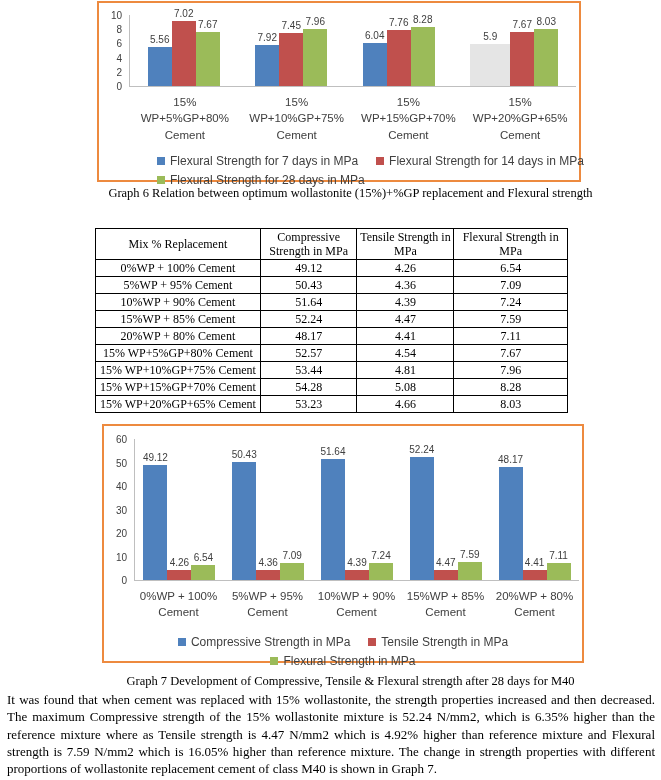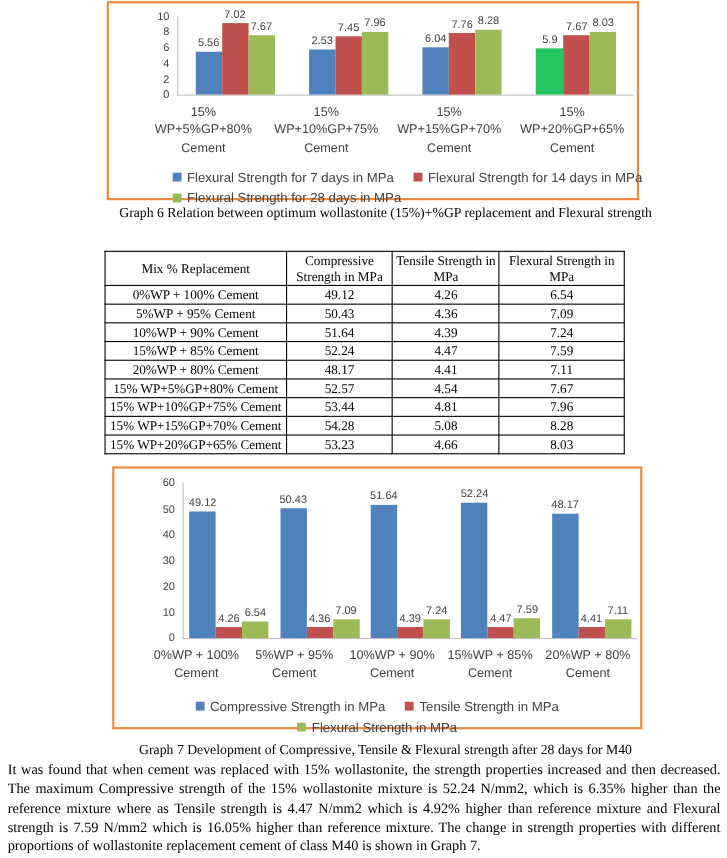--- a/index.html
+++ b/index.html
@@ -10,21 +10,21 @@
 
   
   .chartbox {
     position:absolute; border:2px solid #ED8A3F; background:#fff;
     font-family:"Liberation Sans","DejaVu Sans",sans-serif; color:#404040;
     box-sizing:border-box;
   }
   #chart1 { left:97px; top:1px;  width:484px; height:181px; }
   #chart2 { left:102px; top:424px; width:482px; height:239px; }
 
-  .chart-area { display:flex;padding-left:32px; }
+  .chart-area { display:flex; }
   #chart1 .chart-area { margin-top:12px; }
   #chart2 .chart-area { margin-top:13px;justify-content:flex-end; }
 
   .yaxis { position:relative; flex:0 0 30px; font-size:10px; color:#404040; }
   .ytick { position:absolute; right:7px; line-height:11px; }
 
   .plot {
     flex:1; margin-right:3px; display:flex; justify-content:space-around;
     align-items:flex-end; border-left:1.5px solid #BFBFBF; border-bottom:1.5px solid #BFBFBF;
   }
@@ -89,42 +89,42 @@
             </div>
             <div class="bar" style="width: 24px; height: 65px; background: rgb(192, 80, 77);">
               <div class="dlabel">7.02</div>
             </div>
             <div class="bar" style="width: 24px; height: 54.457px; background: rgb(155, 187, 89);">
               <div class="dlabel">7.67</div>
             </div>
           </div>
           <div class="group">
             <div class="bar" style="width: 24px; height: 40.612px; background: rgb(79, 129, 189);">
-              <div class="dlabel">2.53</div>
+              <div class="dlabel">7.92</div>
             </div>
             <div class="bar" style="width: 24px; height: 52.895px; background: rgb(192, 80, 77);">
               <div class="dlabel">7.45</div>
             </div>
             <div class="bar" style="width: 24px; height: 56.516px; background: rgb(155, 187, 89);">
               <div class="dlabel">7.96</div>
             </div>
           </div>
           <div class="group">
             <div class="bar" style="width: 24px; height: 42.884px; background: rgb(79, 129, 189);">
               <div class="dlabel">6.04</div>
             </div>
             <div class="bar" style="width: 24px; height: 56px; background: rgb(192, 80, 77);">
               <div class="dlabel">7.76</div>
             </div>
             <div class="bar" style="width: 24px; height: 58.788px; background: rgb(155, 187, 89);">
               <div class="dlabel">8.28</div>
             </div>
           </div>
           <div class="group">
-            <div class="bar" style="width: 25px; height: 41.89px; background: #22c55e;">
+            <div class="bar" style="width: 40px; height: 41.89px; background: #e5e5e5;">
               <div class="dlabel">5.9</div>
             </div>
             <div class="bar" style="width: 24px; height: 54.457px; background: rgb(192, 80, 77);">
               <div class="dlabel">7.67</div>
             </div>
             <div class="bar" style="width: 24px; height: 57.013px; background: rgb(155, 187, 89);">
               <div class="dlabel">8.03</div>
             </div>
           </div>
         </div>

